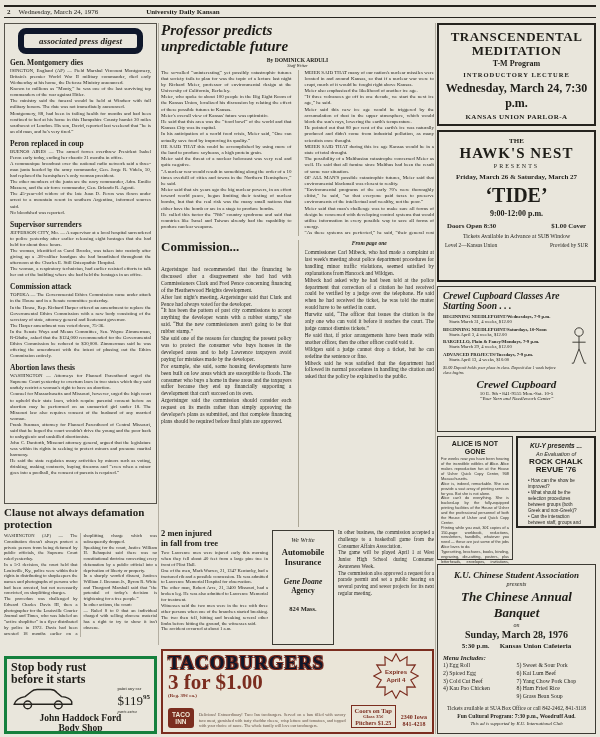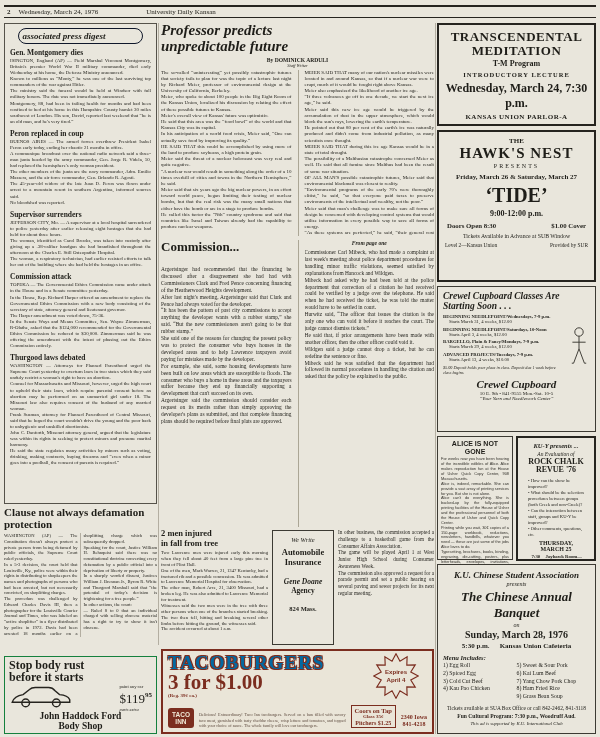--- a/index.html
+++ b/index.html
@@ -7,29 +7,29 @@
   body{display:flex;justify-content:center;padding:0}
   .page{position:relative;width:600px;height:737px;background:#e9e6dc;color:#1f1e19;
         font-family:"Liberation Serif",serif;overflow:hidden}
   .abs{position:absolute}
   .pre{white-space:pre-line}
 
   
   .masthead{position:absolute;left:4px;right:4px;top:5px;height:13px;border-top:2px solid #26241f;
             border-bottom:1px solid #26241f;display:flex;align-items:center;font-size:7px;padding:0 3px}
   .masthead .pagenum{font-weight:bold;margin-right:8px}
-  .masthead .paper{font-weight:normal;margin-left:48px}
+  .masthead .paper{font-weight:bold;margin-left:48px}
 
   
   .vr{position:absolute;width:1px;background:#b3aea1}
 
   
   .ap-box{left:4px;top:23px;width:153px;height:481px;border:1px solid #55524a;padding:4px 5px;overflow:hidden}
-  .ap-title{display:block;width:88%;margin:0 auto 4px;border:1px solid #0f172a;border-radius:8px;
-            padding:2px 3px;font-weight:bold;font-style:italic;font-size:9px;}
+  .ap-title{display:block;width:88%;margin:0 auto 4px;border:6px solid #0f172a;border-radius:8px;
+            padding:2px 3px;font-weight:bold;font-style:italic;font-size:9px;text-align:center}
   .ap-head{font-size:7.5px;font-weight:bold;margin:4px 0 1px}
   .ap-body{font-size:4.9px;line-height:1.24;text-align:justify;white-space:pre-line}
 
   
   .prof{left:161px;top:23px;width:273px;height:215px;overflow:hidden}
   .prof-head{font-size:15px;line-height:1.05;font-weight:bold;font-style:italic;white-space:pre-line}
   .byline{text-align:center;font-size:5.6px;font-weight:bold;margin-top:2px}
   .staffw{text-align:center;font-size:4.4px;font-style:italic;margin-bottom:2px}
   .twocol{display:flex}
   .colL{width:50%;padding-right:6px}
@@ -58,34 +58,34 @@
   .comm3{left:338px;top:529px;width:96px;height:117px;overflow:hidden;font-size:5.2px;line-height:1.3;
          text-align:justify;white-space:pre-line}
 
   
   .clause{left:4px;top:507px;width:153px;height:146px;overflow:hidden}
   .clause-head{font-size:11px;font-weight:bold;line-height:1.05;margin-bottom:3px}
   .clause-body{columns:2;column-gap:6px;column-rule:1px solid #b3aea1;font-size:4.6px;line-height:1.25;
                text-align:justify;white-space:pre-line;height:104px;overflow:hidden}
 
   
-  .rust{left:4px;top:656px;width:153px;height:78px;border:1px solid #15803d;padding:2px 4px;overflow:hidden}
+  .rust{left:4px;top:656px;width:153px;height:78px;border:3px solid #15803d;padding:2px 4px;overflow:hidden}
   .rust-head{font-size:12px;font-weight:bold;line-height:1;white-space:pre-line}
   .rust-row{display:flex;align-items:center;justify-content:space-between;margin-top:1px}
   .rust-price .pa{font-size:4.6px}
   .rust-price .pr{font-size:13px;font-weight:normal;line-height:1}
   .rust-price .pc{font-size:7px;vertical-align:super;font-weight:bold}
   .rust-price .px2{font-size:4.4px;font-style:italic}
   .rust-name{font-size:9.5px;font-weight:bold;line-height:1.05;text-align:center;white-space:pre-line}
 
   
   .taco{left:161px;top:649px;width:273px;height:85px;border:2px solid #7b2d1f;background:#eae5d8;
         color:#7b2d1f;padding:2px 5px;overflow:hidden}
   .taco-top{display:flex;align-items:flex-start}
-  .taco-title{font-size:19px;font-weight:bold;letter-spacing:1px;color:#0369a1;
+  .taco-title{font-size:19px;font-weight:bold;letter-spacing:1px;color:#0f172a;
      text-shadow:-1px -1px 0 #7b2d1f,1px -1px 0 #7b2d1f,-1px 1px 0 #7b2d1f,1px 1px 0 #7b2d1f;line-height:1}
   .taco-offer{font-size:21px;font-weight:bold;line-height:1}
   .taco-reg{font-size:5px;font-weight:bold}
   .taco-star{margin-left:auto;margin-right:8px}
   .taco-bot{display:flex;align-items:flex-end;gap:5px;margin-top:2px}
   .taco-logo{background:#7b2d1f;color:#f0e8d6;font-family:"Liberation Sans",sans-serif;font-weight:bold;
              font-size:6.5px;text-align:center;padding:3px 4px;border-radius:3px;line-height:1.1}
   .taco-body{flex:1;font-size:4.2px;line-height:1.25;color:#5d4a3e;text-align:justify}
   .coors{border:1.5px solid #7b2d1f;padding:1px 3px;text-align:center;line-height:1.1}
   .coors .c1{font-size:6.5px;font-weight:bold}
@@ -125,21 +125,21 @@
   .crewel .addr{font-size:5px;text-align:center;margin-top:1px}
   .crewel .tag{font-size:5px;font-style:italic;text-align:center}
   .crewel-fig{position:absolute;right:4px;top:38px}
 
   .alice{left:437px;top:436px;width:76px;height:124px;border:1px solid #3c3a33;padding:3px;text-align:left}
   .alice .title{font-size:7px;font-weight:bold;text-align:center;line-height:1.1;margin-bottom:2px;
                 font-family:"Liberation Sans",sans-serif}
   .alice .body{font-size:3.9px;line-height:1.25;text-align:justify;white-space:pre-line;
                font-family:"Liberation Sans",sans-serif;color:#33312b}
 
-  .kuy{left:516px;top:436px;width:80px;height:125px;padding:4px 10px;font-family:Liberation Serif, serif}
+  .kuy{left:516px;top:436px;width:80px;height:92px;padding:4px 10px;font-family:Liberation Sans, sans-serif}
   .kuy .p1{font-size:6.5px;font-style:italic;font-weight:bold}
   .kuy .p2{font-size:5.5px;font-style:italic;margin-top:2px}
   .kuy .p3{font-size:8px;font-weight:bold;line-height:1.05;margin-top:1px}
   .kuy .pts{text-align:left;font-size:4.6px;line-height:1.3;margin-top:3px}
   .kuy .thu{font-size:6px;font-weight:bold;margin-top:3px}
   .kuy .row{display:flex;justify-content:space-between;font-size:4.8px;margin-top:2px;font-weight:bold}
   .kuy .foot{font-size:4px;font-style:italic;margin-top:3px}
 
   .banq{left:437px;top:564px;width:159px;height:170px;border:1px solid #3c3a33;padding:5px 5px}
   .banq .assoc{font-size:9px;font-weight:bold;font-style:italic}
@@ -191,21 +191,21 @@
     <p class="ap-body">JEFFERSON CITY, Mo. — A supervisor at a local hospital surrendered to police yesterday after earlier releasing eight hostages that she had held for about three hours.
 The woman, identified as Carol Brooks, was taken into custody after giving up a .38-caliber handgun she had brandished throughout the afternoon at the Charles E. Still Osteopathic Hospital.
 The woman, a respiratory technician, had earlier resisted efforts to talk her out of the building where she had held the hostages in an office.</p>
 
     <h3 class="ap-head">Commission attack</h3>
     <p class="ap-body">TOPEKA — The Governmental Ethics Commission came under attack in the House and in a Senate committee yesterday.
 In the House, Rep. Richard Harper offered an amendment to replace the Governmental Ethics Commission with a new body consisting of the secretary of state, attorney general and lieutenant governor.
 The Harper amendment was voted down, 75-36.
 In the Senate Ways and Means Committee, Sen. Wayne Zimmerman, R-Olathe, asked that the $124,000 recommended for the Governmental Ethics Commission be reduced to $30,000. Zimmerman said he was offering the amendment with the intent of phasing out the Ethics Commission entirely.</p>
 
-    <h3 class="ap-head">Thurgood laws debated</h3>
+    <h3 class="ap-head">Abortion laws thesis</h3>
     <p class="ap-body">WASHINGTON — Attorneys for Planned Parenthood urged the Supreme Court yesterday to overturn laws in two states which they said unduly restrict a woman's right to have an abortion.
 Counsel for Massachusetts and Missouri, however, urged the high court to uphold their state laws, which require parental consent before an abortion may be performed on an unmarried girl under 18. The Missouri law also requires consent of the husband of any married woman.
 Frank Susman, attorney for Planned Parenthood of Central Missouri, said that he hoped the court wouldn't drive the young and the poor back to unhygienic and unskilled abortionists.
 John C. Danforth, Missouri attorney general, argued that the legislature was within its rights in seeking to protect minors and presume marital harmony.
 He said the state regulates many activities by minors such as voting, drinking, making contracts, buying firearms and “even when a minor goes into a poolhall, the consent of parents is required.”</p>
   </section>
 
   <section class="abs prof">
     <h1 class="prof-head">Professor predicts
 unpredictable future</h1>

